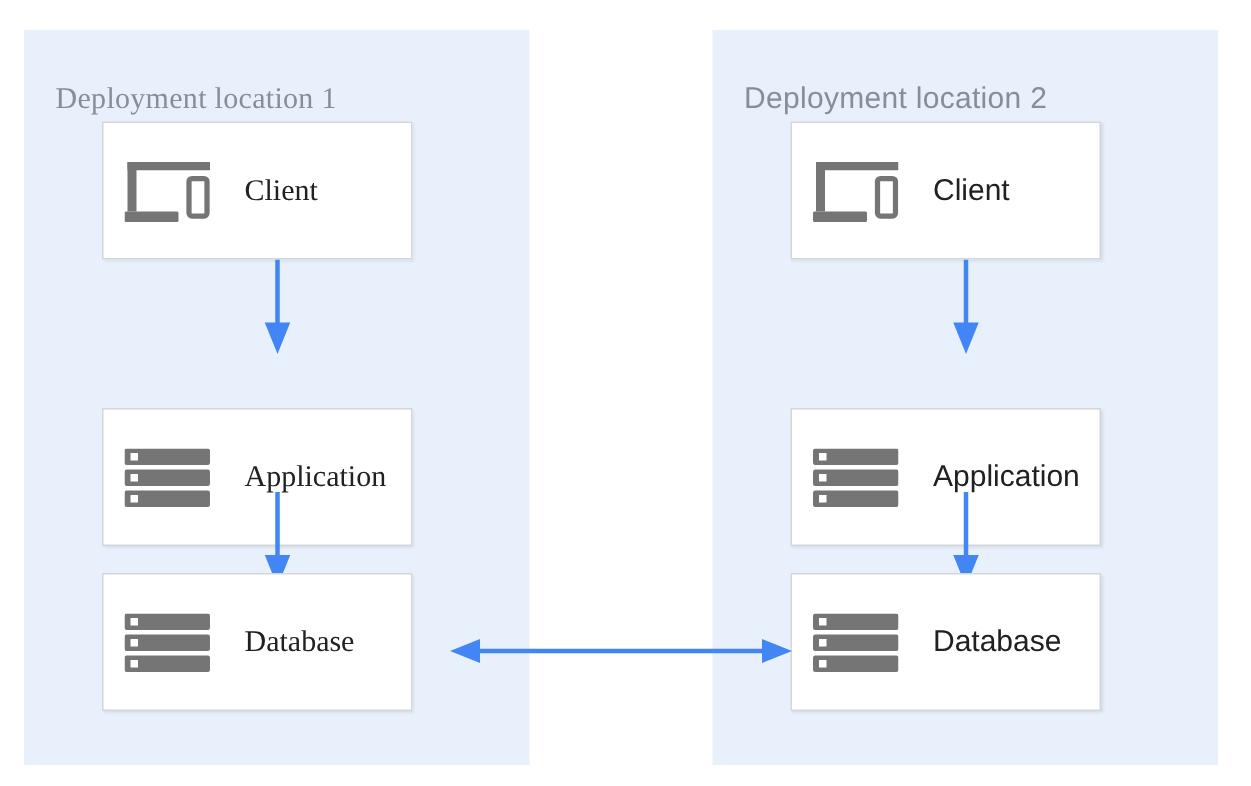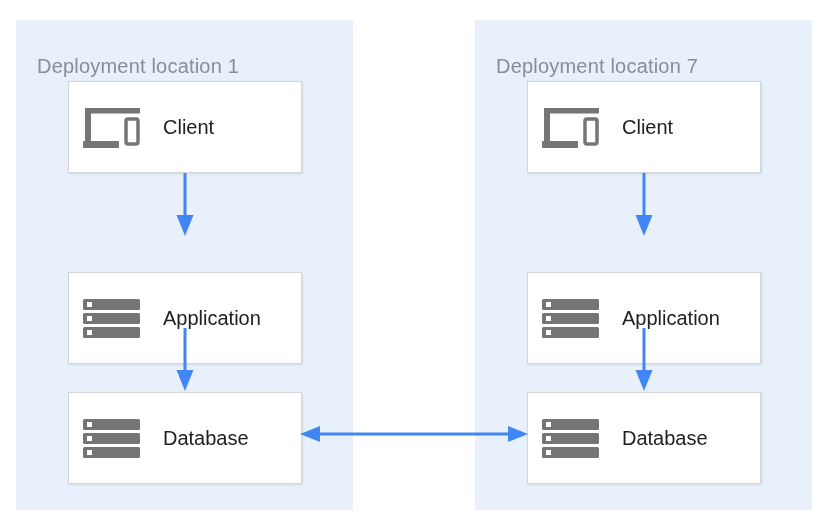--- a/index.html
+++ b/index.html
@@ -21,46 +21,46 @@
     background: #ffffff;
     overflow: hidden;
   }
   .panel {
     position: absolute;
     top: 20px;
     width: 337px;
     height: 490px;
     background: var(--panel-bg);
   }
-  .panel-1 { left: 16px; }
+  .panel-1 { left: 16px; font-family: Liberation Serif, serif; }
   .panel-2 { left: 475px; }
   .panel-title {
     position: absolute;
     left: 21px;
     top: 34px;
     font-size: 20px;
     line-height: 24px;
     color: var(--title-text);
     letter-spacing: 0.2px;
     white-space: nowrap;
   }
   .node {
     position: absolute;
     left: 52px;
-    width: 234px;
+    width: 207px;
     height: 92px;
     background: var(--box-bg);
     border: 1px solid var(--box-border);
     box-shadow: 1px 1px 2px rgba(60,64,67,0.12);
     display: flex;
     align-items: center;
   }
   .node-client      { top: 61px; }
   .node-application { top: 216px; margin-top: 36px; }
-  .node-database    { top: 372px; }
+  .node-database    { top: 362px; }
   .node .icon {
     display: inline-flex;
     margin-left: 14px;
     color: var(--icon);
     flex: 0 0 auto;
   }
   .node-label {
     margin-left: 23px;
     font-size: 20px;
     color: var(--label-text);
@@ -140,21 +140,21 @@
           <rect x="4" y="3" width="5" height="5" fill="#ffffff"></rect>
           <rect x="4" y="17" width="5" height="5" fill="#ffffff"></rect>
           <rect x="4" y="31" width="5" height="5" fill="#ffffff"></rect>
         </svg>
       </span>
       <span class="node-label">Database</span>
     </div>
   </section>
 
   <section class="panel panel-2">
-    <div class="panel-title">Deployment location 7</div>
+    <div class="panel-title">Deployment location 2</div>
 
     <div class="node node-client">
       <span class="icon">
         <svg width="57" height="42" viewBox="0 0 57 42" aria-hidden="true">
           <rect x="2" y="2" width="6" height="33" fill="currentColor"></rect>
           <rect x="0" y="35" width="36" height="7" rx="1" fill="currentColor"></rect>
           <rect x="38" y="8.5" width="19" height="33.5" fill="#ffffff"></rect>
           <rect x="2" y="2" width="55" height="5.5" fill="currentColor"></rect>
           <rect x="43" y="13" width="12" height="25" rx="2" fill="none" stroke="currentColor" stroke-width="3.5"></rect>
         </svg>

